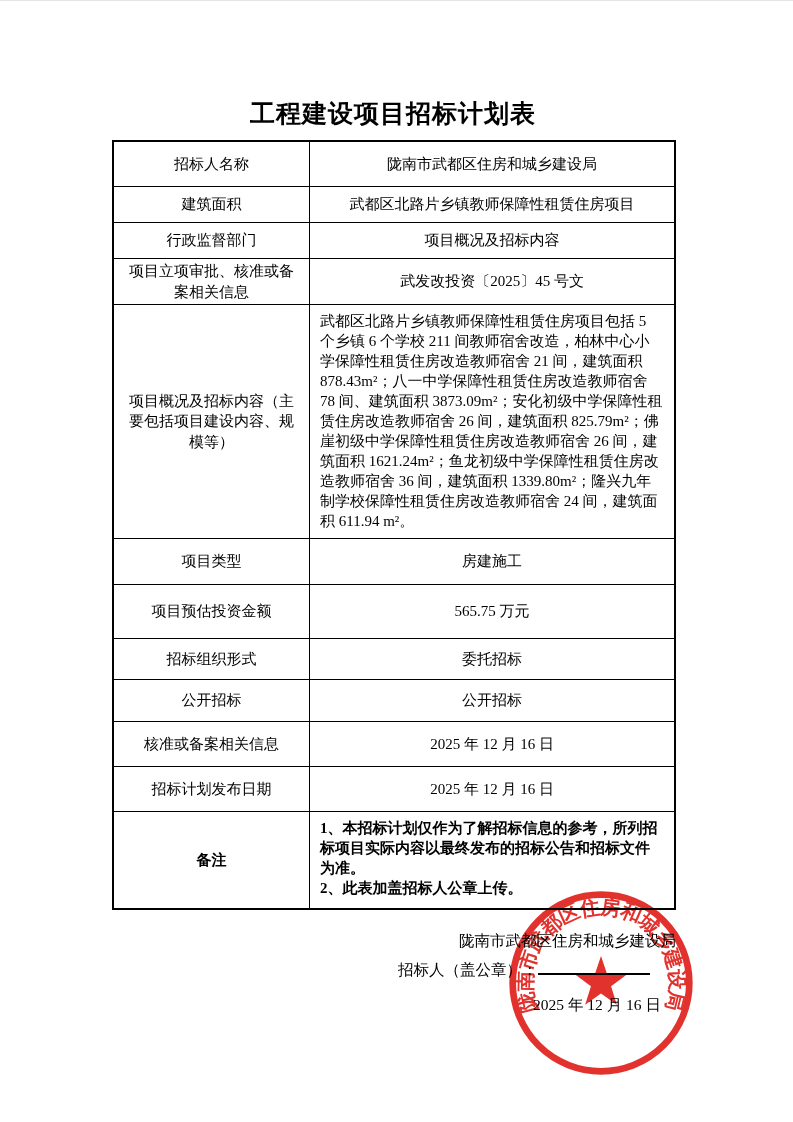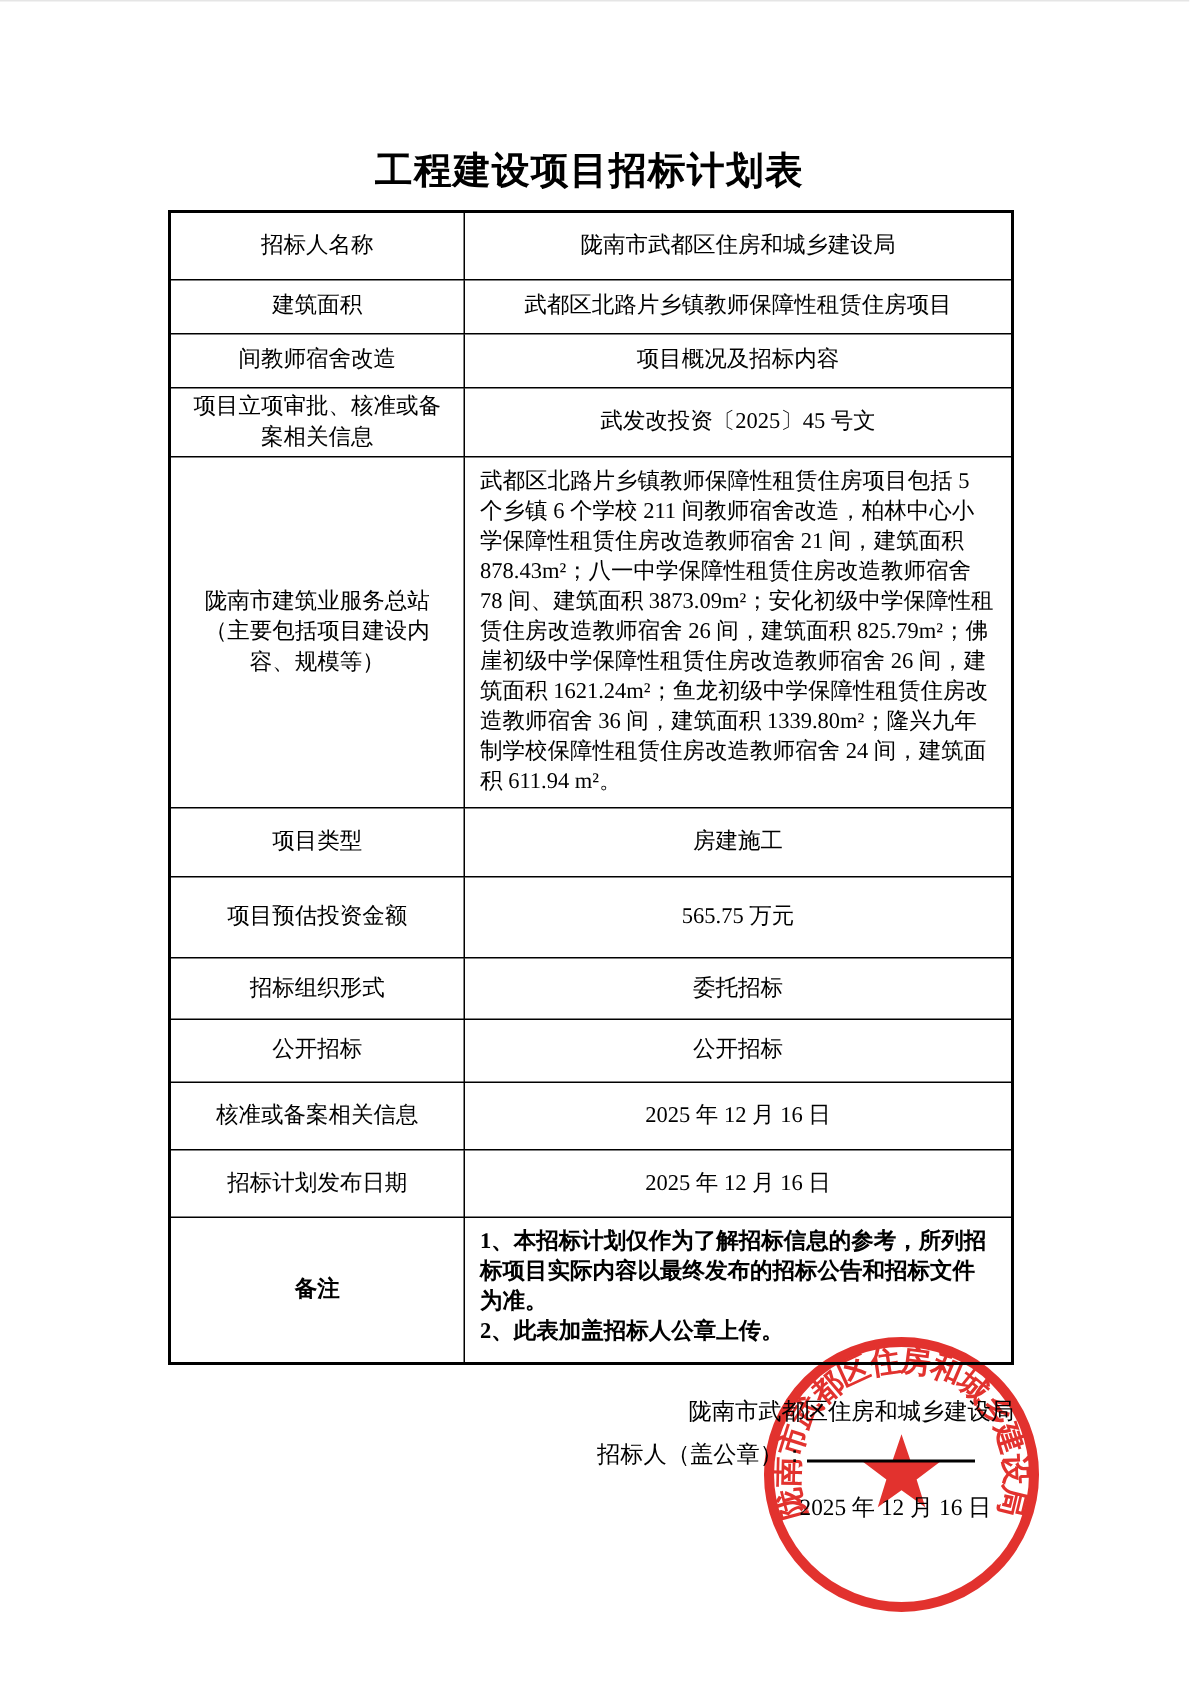--- a/index.html
+++ b/index.html
@@ -104,31 +104,31 @@
       <div class="cell label">招标人名称</div>
       <div class="cell value">陇南市武都区住房和城乡建设局</div>
     </div>
 
     <div class="row">
       <div class="cell label">建筑面积</div>
       <div class="cell value">武都区北路片乡镇教师保障性租赁住房项目</div>
     </div>
 
     <div class="row">
-      <div class="cell label">间教师宿舍改造</div>
+      <div class="cell label">行政监督部门</div>
       <div class="cell value">项目概况及招标内容</div>
     </div>
 
     <div class="row">
       <div class="cell label">项目立项审批、核准或备案相关信息</div>
       <div class="cell value">武发改投资〔2025〕45 号文</div>
     </div>
 
     <div class="row">
-      <div class="cell label">陇南市建筑业服务总站（主要包括项目建设内容、规模等）</div>
+      <div class="cell label">项目概况及招标内容（主要包括项目建设内容、规模等）</div>
       <div class="cell value longtext">武都区北路片乡镇教师保障性租赁住房项目包括 5 个乡镇 6 个学校 211 间教师宿舍改造，柏林中心小学保障性租赁住房改造教师宿舍 21 间，建筑面积 878.43m²；八一中学保障性租赁住房改造教师宿舍 78 间、建筑面积 3873.09m²；安化初级中学保障性租赁住房改造教师宿舍 26 间，建筑面积 825.79m²；佛崖初级中学保障性租赁住房改造教师宿舍 26 间，建筑面积 1621.24m²；鱼龙初级中学保障性租赁住房改造教师宿舍 36 间，建筑面积 1339.80m²；隆兴九年制学校保障性租赁住房改造教师宿舍 24 间，建筑面积 611.94 m²。</div>
     </div>
 
     <div class="row">
       <div class="cell label">项目类型</div>
       <div class="cell value">房建施工</div>
     </div>
 
     <div class="row">
       <div class="cell label">项目预估投资金额</div>

